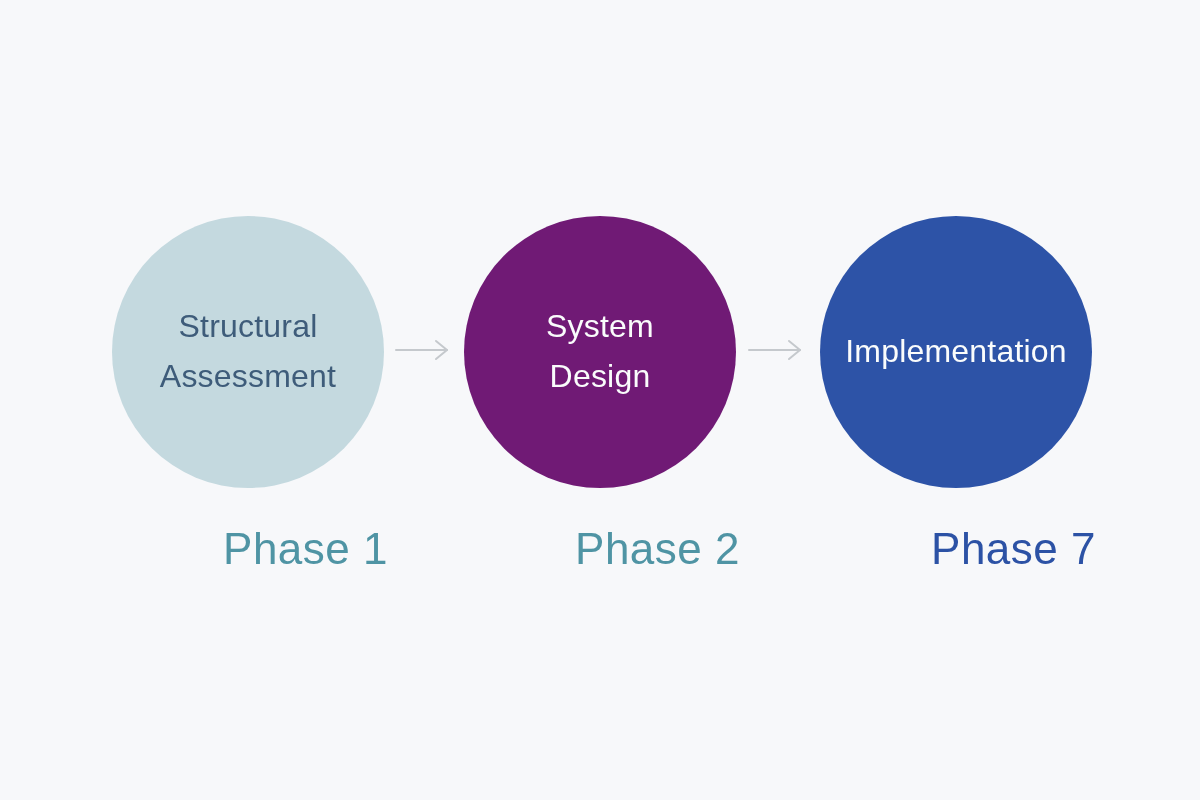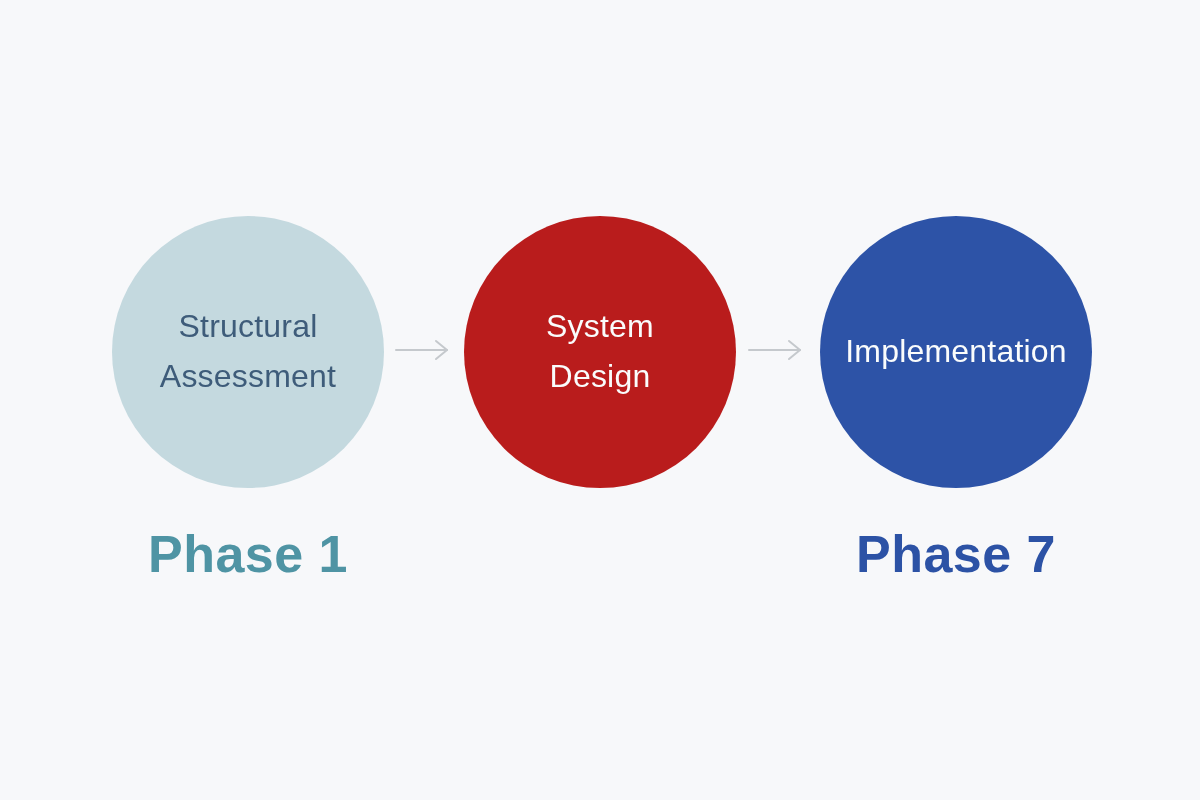--- a/index.html
+++ b/index.html
@@ -33,23 +33,24 @@
   }
   .circle-label {
     max-width: 252px;
     font-size: 32px;
     line-height: 1.55;
     white-space: pre-line;
     letter-spacing: 0.2px;
   }
   .phase-label {
     margin-top: 36px;
-    font-size: 52px;
-    font-weight: 700;
+    font-size: 44px;
+    font-weight: 400;
     letter-spacing: 0.5px;
+    text-align: right;
   }
   .arrow {
     position: absolute;
     top: 337px;
     width: 60px;
     height: 26px;
   }
   .arrow-1 { left: 393px; }
   .arrow-2 { left: 746px; }
   .arrow svg { display: block; width: 100%; height: 100%; }
@@ -68,24 +69,25 @@
   </div>
 
   <div class="arrow arrow-1" style="color: rgb(197, 201, 205);">
     <svg viewBox="0 0 60 26" fill="none" stroke="currentColor" stroke-width="2" stroke-linecap="round" stroke-linejoin="round">
       <line x1="3" y1="13" x2="54" y2="13"></line>
       <polyline points="43,4 54,13 43,22"></polyline>
     </svg>
   </div>
 
   <div class="phase phase-2">
-    <div class="circle" style="background-color: #b91c1c;">
+    <div class="circle" style="background-color: #701a75;">
       <span class="circle-label" style="color: rgb(250, 252, 252);">System
 Design</span>
     </div>
+    <div class="phase-label" style="color: rgb(79, 148, 164);">Phase 2</div>
   </div>
 
   <div class="arrow arrow-2" style="color: rgb(197, 201, 205);">
     <svg viewBox="0 0 60 26" fill="none" stroke="currentColor" stroke-width="2" stroke-linecap="round" stroke-linejoin="round">
       <line x1="3" y1="13" x2="54" y2="13"></line>
       <polyline points="43,4 54,13 43,22"></polyline>
     </svg>
   </div>
 
   <div class="phase phase-3">

